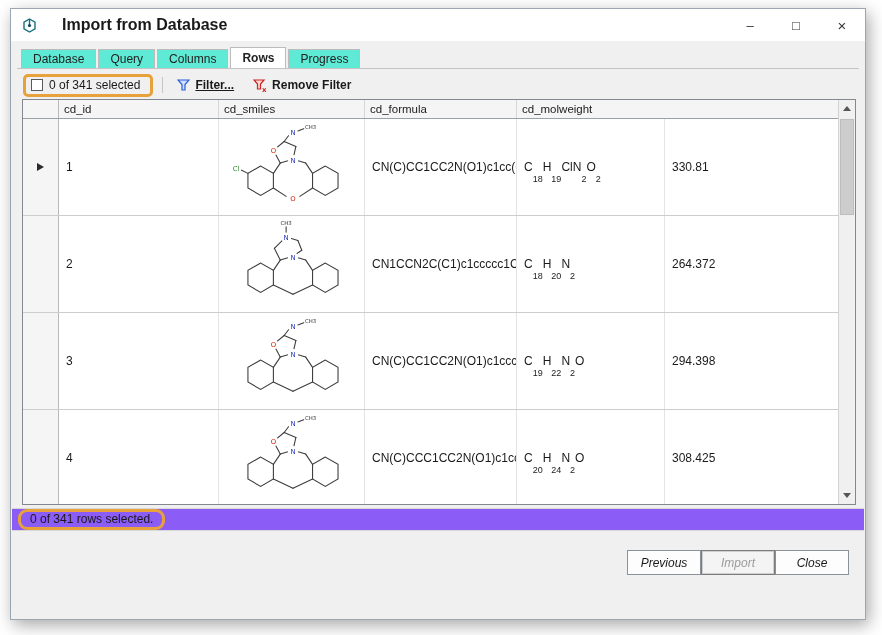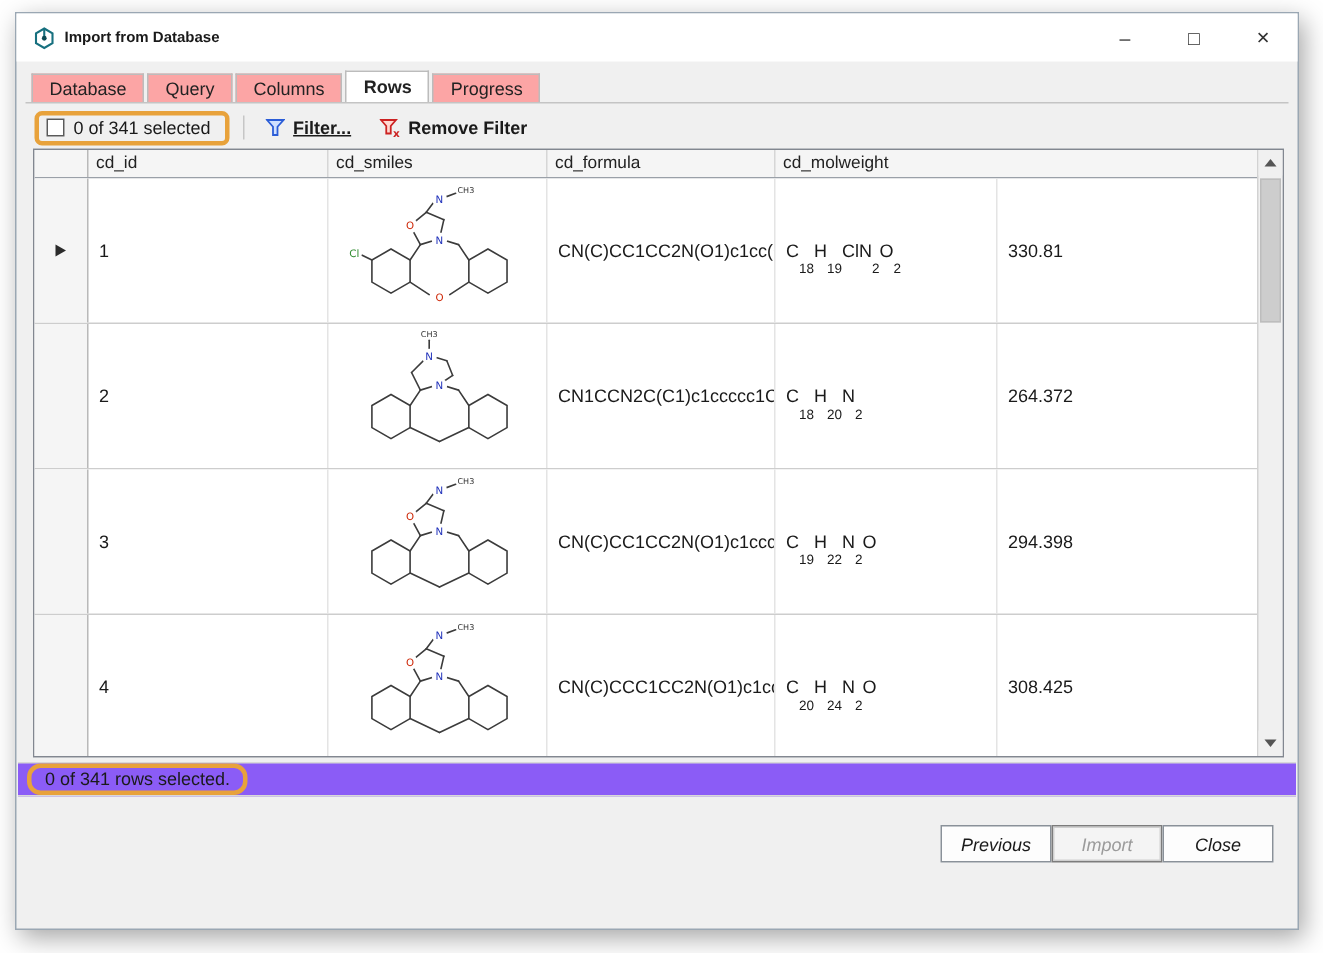--- a/index.html
+++ b/index.html
@@ -11,28 +11,28 @@
   .dialog {
     position:absolute; left:10px; top:8px; width:856px; height:612px;
     background:#f0f0f0; border:1px solid #9aa7b3;
     box-shadow:3px 5px 16px rgba(0,0,0,.35);
   }
   
   .titlebar {
     position:absolute; left:0; top:0; right:0; height:32px;
     background:#ffffff; display:flex; align-items:center; padding-left:10px;
   }
-  .title-text { font-size:10px; font-weight:bold; margin-left:5px; }
+  .title-text { font-size:16px; font-weight:bold; margin-left:24px; }
   .win-controls { margin-left:auto; display:flex; height:100%; }
   .win-btn { width:46px; height:100%; display:flex; align-items:center; justify-content:center;
              font-size:13px; color:#333; cursor:default; }
   
   .tabs { position:absolute; left:10px; top:38px; display:flex; align-items:flex-end; height:21px; }
   .tab {
-    padding:3px 11px 4px; font-size:12px; background:#fca5a5;
+    padding:3px 11px 4px; font-size:12px; background:#5eead4;
     border:1px solid #bcbcbc; border-bottom:none; margin-right:2px; color:#222;
     height:19px; display:flex; align-items:center;
   }
   .tab.active { background:#ffffff; font-weight:bold; height:21px; position:relative; z-index:2; }
   .tabline { position:absolute; left:6px; right:6px; top:59px; border-top:1px solid #c4c4c4; }
   
   .toolbar { position:absolute; left:12px; top:63px; height:26px; display:flex; align-items:center; gap:9px; font-size:12px; }
   .hl-box {
     border:3px solid #e8a23b; border-radius:5px; padding:1px 10px 2px 5px;
     display:flex; align-items:center; gap:6px;

